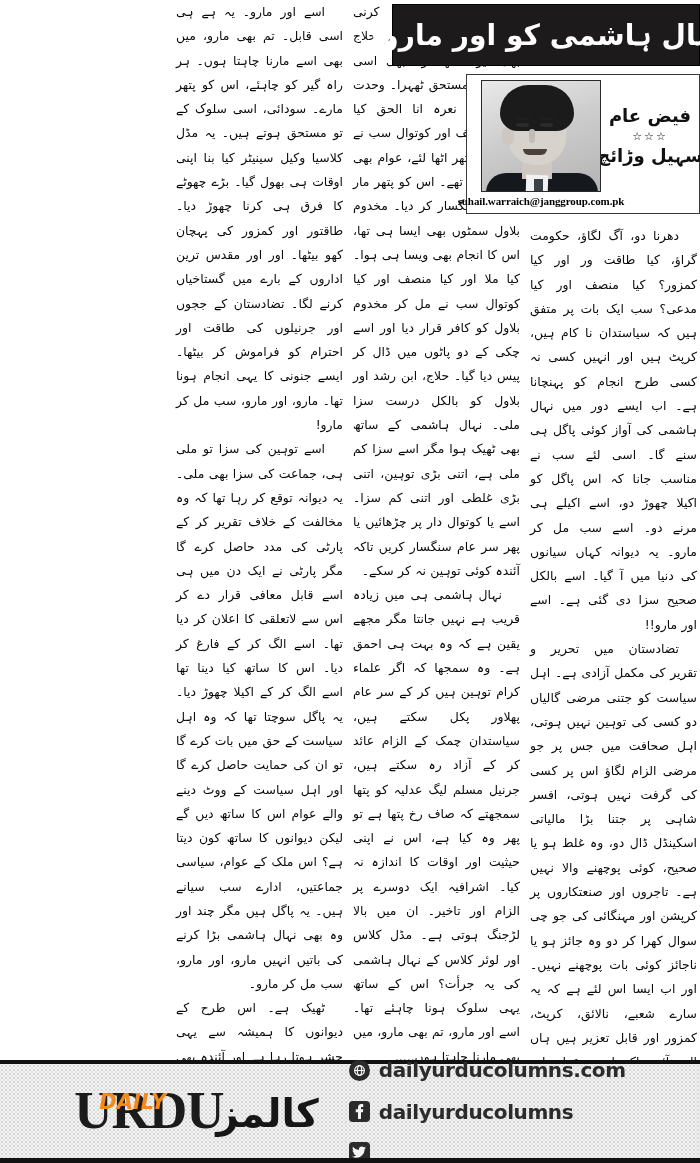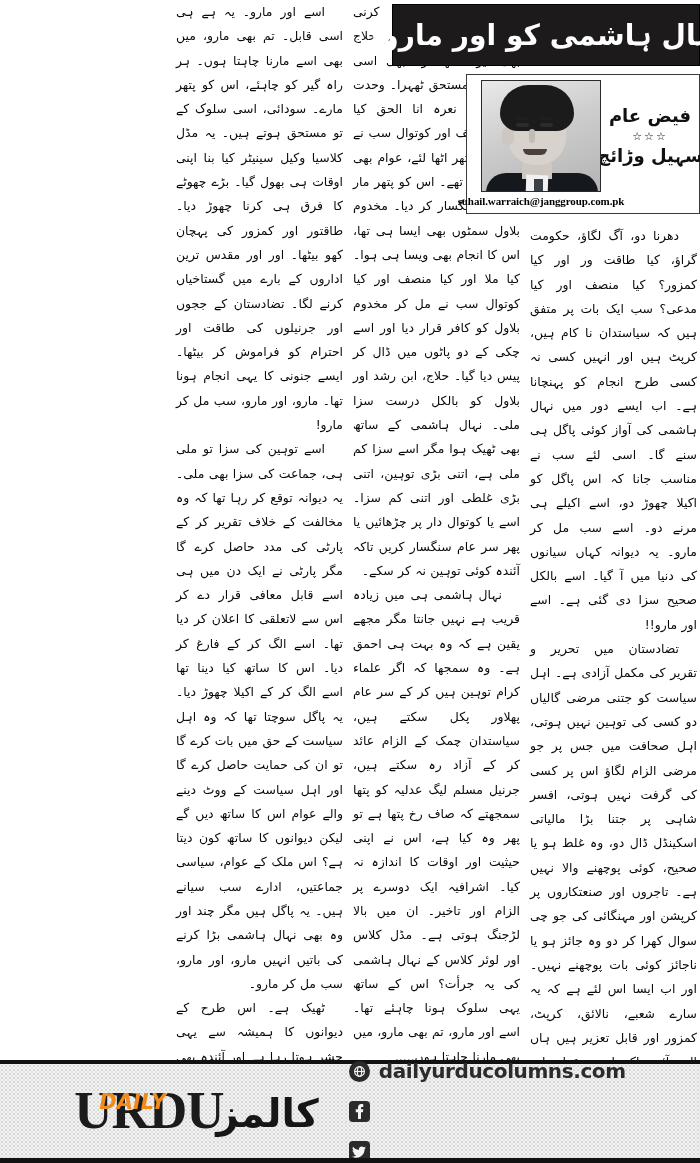--- a/index.html
+++ b/index.html
@@ -315,20 +315,21 @@
           </div>
           <div class="shandle">dailyurducolumns.com</div>
         </div>
 
         <div class="social-row">
           <div class="sicon">
             <svg width="11" height="15" viewBox="0 0 12 20" fill="#f3f3f3">
               <path d="M11 7H8V5.2c0-.8.2-1.2 1.2-1.2H11V.2C10.6.1 9.6 0 8.4 0 5.8 0 4 1.6 4 4.7V7H1v4h3v9h4v-9h2.6L11 7z"></path>
             </svg>
           </div>
+          <div class="shandle">dailyurducolumns</div>
         </div>
 
         <div class="social-row">
           <div class="sicon">
             <svg width="14" height="12" viewBox="0 0 24 20" fill="#f3f3f3">
               <path d="M24 2.6c-.9.4-1.8.7-2.8.8 1-.6 1.8-1.6 2.2-2.7-1 .6-2 1-3.1 1.2C19.4 1 18.1.4 16.7.4c-2.7 0-4.9 2.2-4.9 4.9 0 .4 0 .8.1 1.1C7.8 6.2 4.1 4.2 1.7 1.2c-.4.8-.7 1.6-.7 2.5 0 1.7.9 3.2 2.2 4.1-.8 0-1.6-.2-2.2-.6v.1c0 2.4 1.7 4.4 3.9 4.8-.4.1-.8.2-1.3.2-.3 0-.6 0-.9-.1.6 2 2.4 3.4 4.6 3.4-1.7 1.3-3.8 2.1-6.1 2.1H0c2.2 1.4 4.8 2.2 7.5 2.2 9.1 0 14-7.5 14-14v-.6c1-.7 1.8-1.6 2.5-2.6z"></path>
             </svg>
           </div>
         </div>
 

